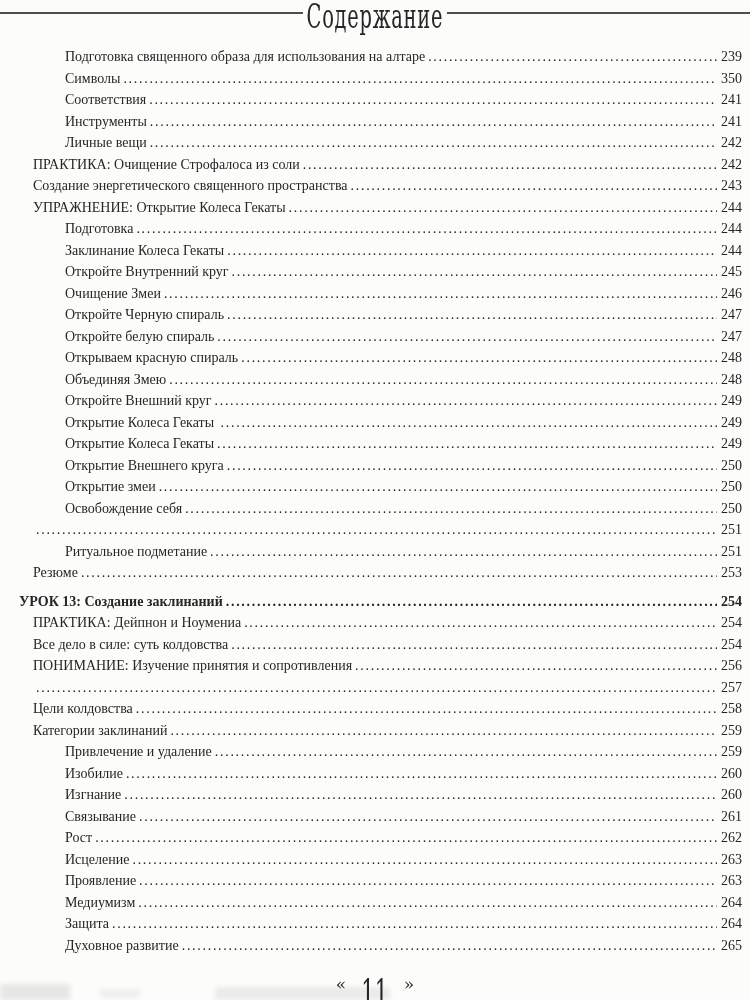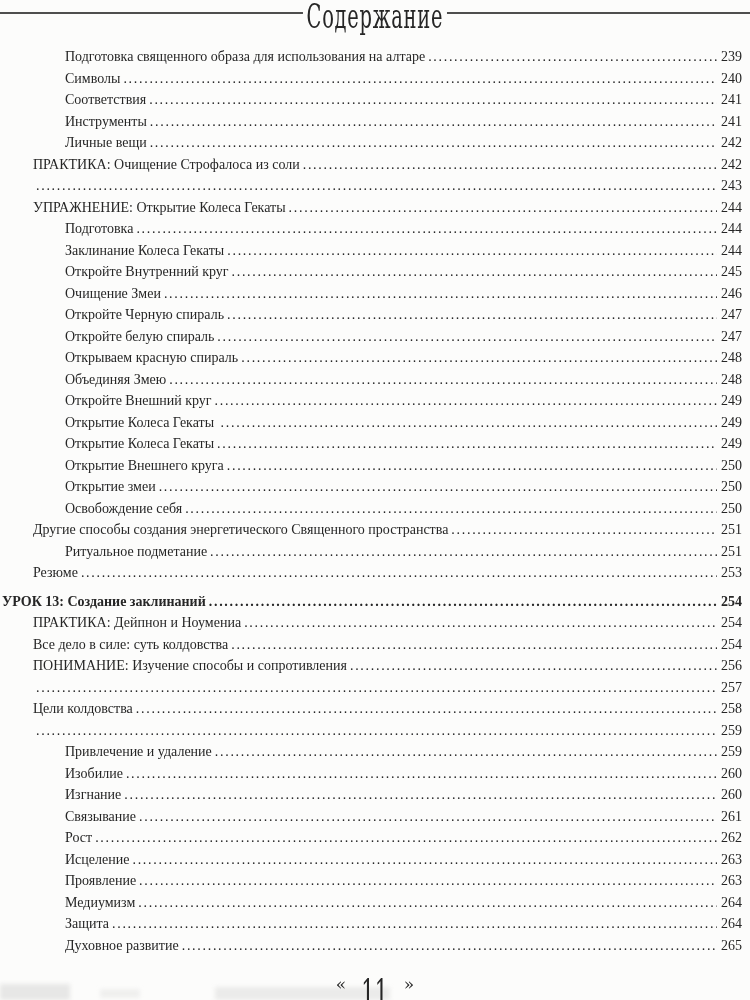--- a/index.html
+++ b/index.html
@@ -44,21 +44,21 @@
     position:absolute;top:46px;left:0;right:8px;
     font-size:14px;
   }
   .toc-row{
     display:flex;
     align-items:baseline;
     line-height:21.5px;
     height:21.5px;
     white-space:nowrap;
   }
-  .toc-row.lvl0{padding-left:2px;}
+  .toc-row.lvl0{padding-left:19px;}
   .toc-row.lvl1{padding-left:33px;}
   .toc-row.lvl2{padding-left:65px;}
   .toc-row.bold{font-weight:bold;}
   .toc-row.gap{margin-top:7px;}
   .toc-label{flex:0 0 auto;}
   .toc-leader{
     flex:1 1 auto;
     overflow:hidden;
     white-space:nowrap;
     margin:0 4px 0 3px;
@@ -111,21 +111,21 @@
 
   <div class="toc">
       <div class="toc-row lvl2">
       <span class="toc-label">Подготовка священного образа для использования на алтаре</span>
       <span class="toc-leader"></span>
       <span class="toc-page">239</span>
     </div>
       <div class="toc-row lvl2">
       <span class="toc-label">Символы</span>
       <span class="toc-leader"></span>
-      <span class="toc-page">240</span>
+      <span class="toc-page">350</span>
     </div>
       <div class="toc-row lvl2">
       <span class="toc-label">Соответствия</span>
       <span class="toc-leader"></span>
       <span class="toc-page">241</span>
     </div>
       <div class="toc-row lvl2">
       <span class="toc-label">Инструменты</span>
       <span class="toc-leader"></span>
       <span class="toc-page">241</span>
@@ -134,20 +134,21 @@
       <span class="toc-label">Личные вещи</span>
       <span class="toc-leader"></span>
       <span class="toc-page">242</span>
     </div>
       <div class="toc-row lvl1">
       <span class="toc-label">ПРАКТИКА: Очищение Строфалоса из соли</span>
       <span class="toc-leader"></span>
       <span class="toc-page">242</span>
     </div>
       <div class="toc-row lvl1">
+      <span class="toc-label">Создание энергетического священного пространства</span>
       <span class="toc-leader"></span>
       <span class="toc-page">243</span>
     </div>
       <div class="toc-row lvl1">
       <span class="toc-label">УПРАЖНЕНИЕ: Открытие Колеса Гекаты</span>
       <span class="toc-leader"></span>
       <span class="toc-page">244</span>
     </div>
       <div class="toc-row lvl2">
       <span class="toc-label">Подготовка</span>
@@ -213,21 +214,20 @@
       <span class="toc-label">Открытие змеи</span>
       <span class="toc-leader"></span>
       <span class="toc-page">250</span>
     </div>
       <div class="toc-row lvl2">
       <span class="toc-label">Освобождение себя</span>
       <span class="toc-leader"></span>
       <span class="toc-page">250</span>
     </div>
       <div class="toc-row lvl1">
-      <span class="toc-label">Другие способы создания энергетического Священного пространства</span>
       <span class="toc-leader"></span>
       <span class="toc-page">251</span>
     </div>
       <div class="toc-row lvl2">
       <span class="toc-label">Ритуальное подметание</span>
       <span class="toc-leader"></span>
       <span class="toc-page">251</span>
     </div>
       <div class="toc-row lvl1">
       <span class="toc-label">Резюме</span>
@@ -243,34 +243,35 @@
       <span class="toc-label">ПРАКТИКА: Дейпнон и Ноумениа</span>
       <span class="toc-leader"></span>
       <span class="toc-page">254</span>
     </div>
       <div class="toc-row lvl1">
       <span class="toc-label">Все дело в силе: суть колдовства</span>
       <span class="toc-leader"></span>
       <span class="toc-page">254</span>
     </div>
       <div class="toc-row lvl1">
-      <span class="toc-label">ПОНИМАНИЕ: Изучение способы и сопротивления</span>
+      <span class="toc-label">ПОНИМАНИЕ: Изучение принятия и сопротивления</span>
       <span class="toc-leader"></span>
       <span class="toc-page">256</span>
     </div>
       <div class="toc-row lvl1">
       <span class="toc-leader"></span>
       <span class="toc-page">257</span>
     </div>
       <div class="toc-row lvl1">
       <span class="toc-label">Цели колдовства</span>
       <span class="toc-leader"></span>
       <span class="toc-page">258</span>
     </div>
       <div class="toc-row lvl1">
+      <span class="toc-label">Категории заклинаний</span>
       <span class="toc-leader"></span>
       <span class="toc-page">259</span>
     </div>
       <div class="toc-row lvl2">
       <span class="toc-label">Привлечение и удаление</span>
       <span class="toc-leader"></span>
       <span class="toc-page">259</span>
     </div>
       <div class="toc-row lvl2">
       <span class="toc-label">Изобилие</span>

